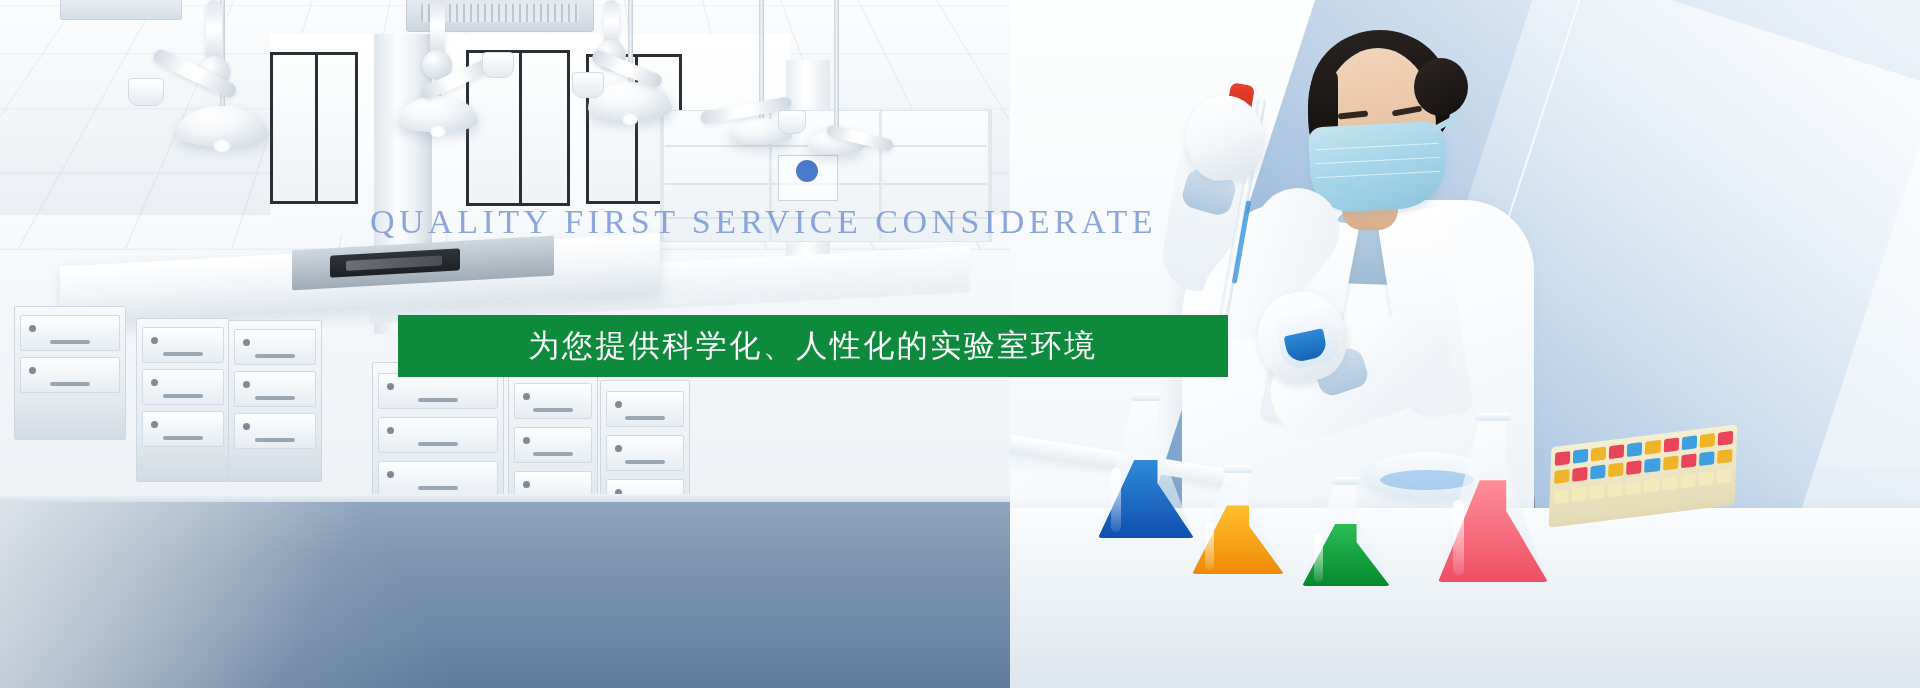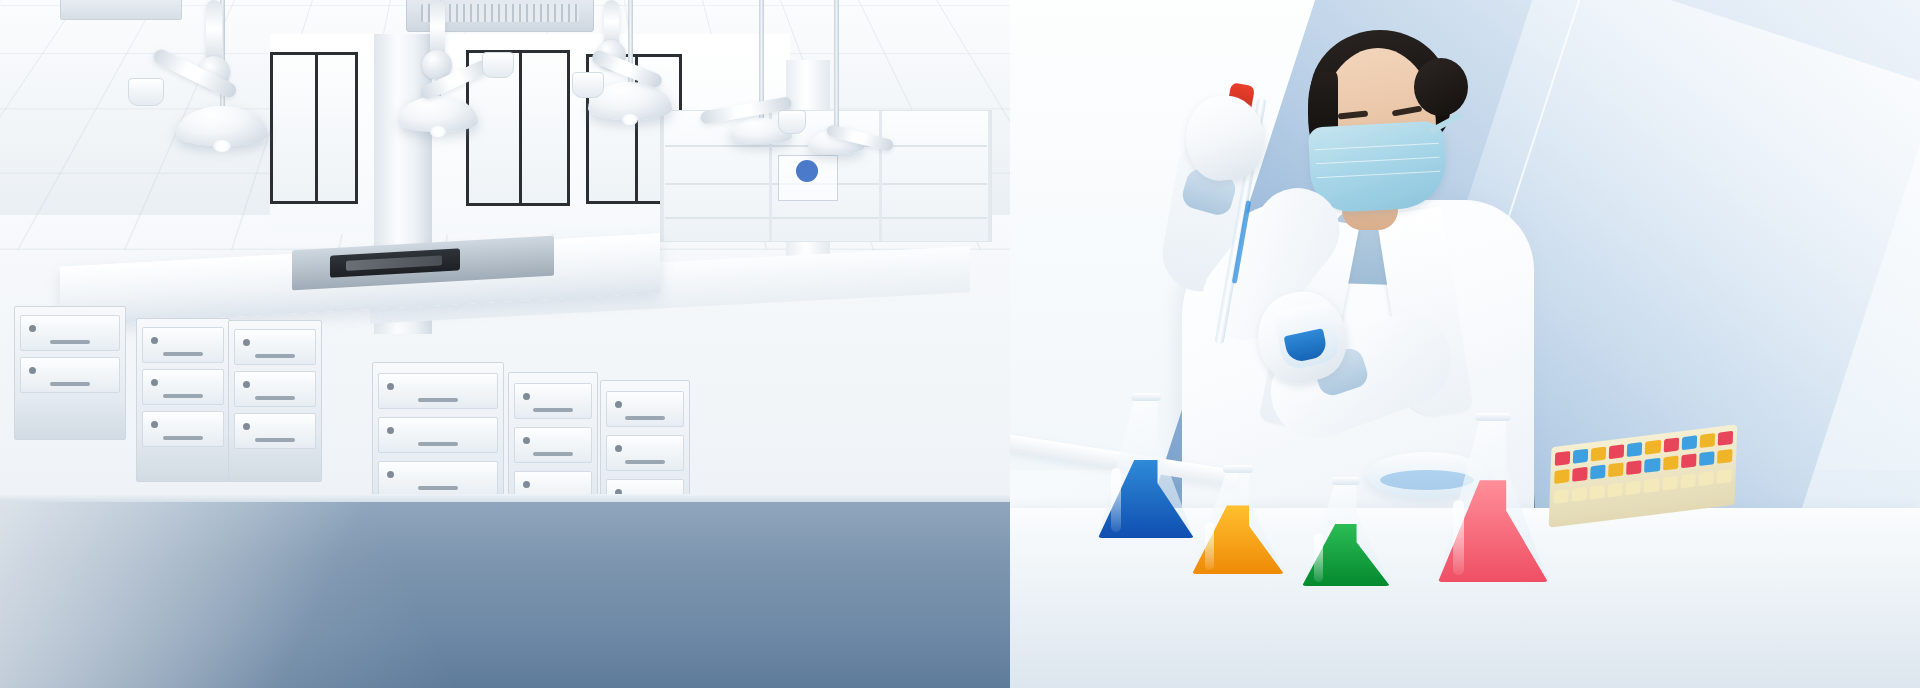--- a/index.html
+++ b/index.html
@@ -707,17 +707,21 @@
           <i class="tube" style="background:#f3e9bb"></i>
             <i class="tube" style="background:#f3e9bb"></i>
           <i class="tube" style="background:#f3e9bb"></i>
             <i class="tube" style="background:#f3e9bb"></i>
         </div>
       </div>
     </div>
   </div>
 
   <div class="overlay">
-
-
+    <div class="eng-line">QUALITY FIRST  SERVICE  CONSIDERATE</div>
+
+
+    <div class="green-band">
+      <span class="txt">为您提供科学化、人性化的实验室环境</span>
+    </div>
   </div>
 
 </div>
 
 </body></html>

